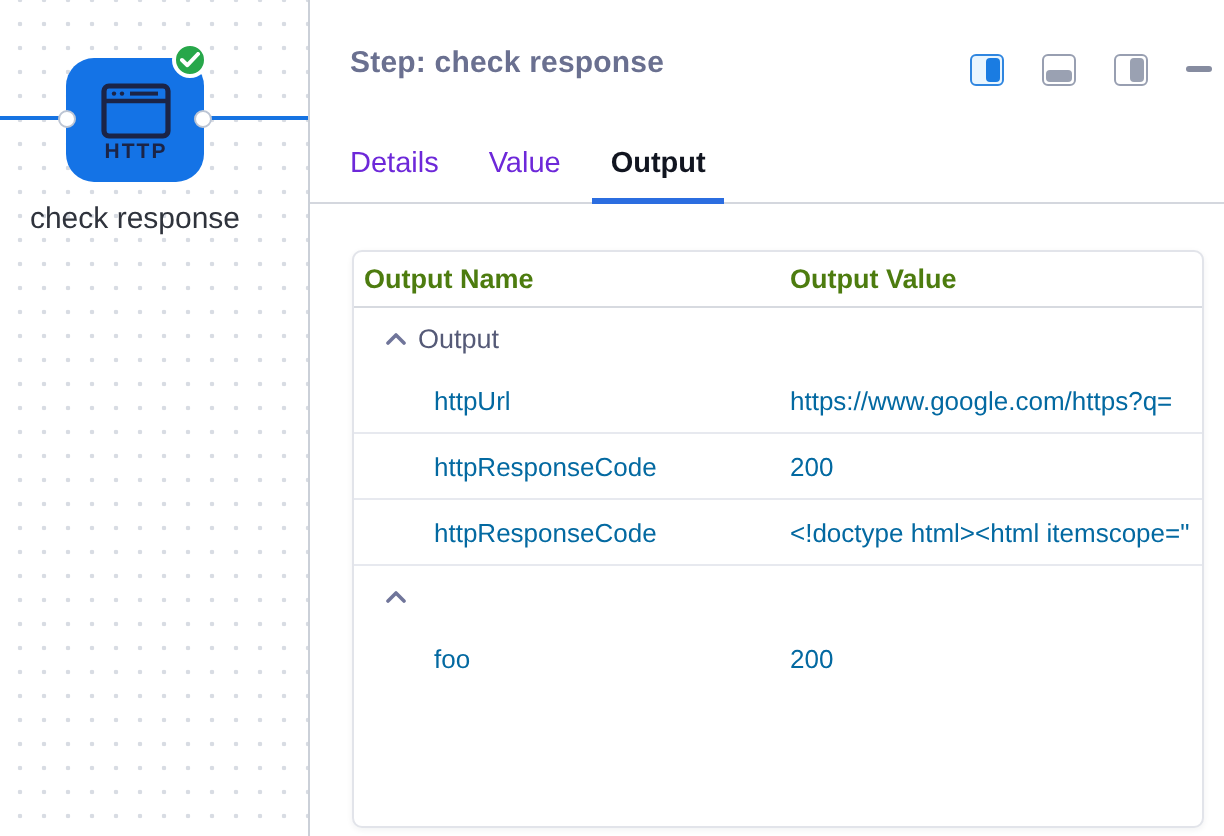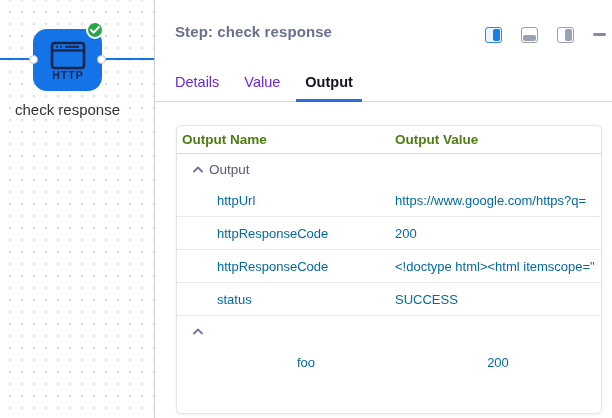--- a/index.html
+++ b/index.html
@@ -109,21 +109,21 @@
   .t-head {
     height: 28px; border-bottom: 1px solid #d7dae0;
     font-weight: 700; font-size: 13.5px; color: #4d7c0f;
   }
   .col-name  { width: 218px; padding-left: 5px; white-space: nowrap; overflow: hidden; flex: none; }
   .col-value { flex: 1; white-space: nowrap; overflow: hidden; }
   .t-group { height: 30px; font-size: 13.5px; color: #555a77; cursor: pointer; }
   .t-group .chev { margin-left: 16px; width: 16px; display: inline-flex; align-items: center; }
   .t-group .g-label { margin-left: 0px; }
   .t-data { height: 33px; font-size: 13px; color: #0369a1; border-bottom: 1px solid #e7e9ef; }
-  .t-data.last { border-bottom: none; text-align: center; }
+  .t-data.last { border-bottom: none; }
   .t-data .col-name { padding-left: 40px; }
 </style>
 </head>
 <body>
 
 <div class="canvas">
   <div class="edge-line"></div>
 
   <div class="node">
     <svg width="42" height="44" viewBox="0 0 42 44">
@@ -195,24 +195,20 @@
       <div class="col-value">https://www.google.com/https?q=</div>
     </div>
     <div class="t-row t-data">
       <div class="col-name">httpResponseCode</div>
       <div class="col-value">200</div>
     </div>
     <div class="t-row t-data">
       <div class="col-name">httpResponseCode</div>
       <div class="col-value">&lt;!doctype html&gt;&lt;html itemscope="</div>
     </div>
-    <div class="t-row t-data">
-      <div class="col-name">status</div>
-      <div class="col-value">SUCCESS</div>
-    </div>
 
     <div class="t-row t-group">
       <span class="chev">
         <svg width="10" height="7" viewBox="0 0 10 7">
             <polyline points="1,5.5 5,1.5 9,5.5" fill="none" stroke="#70759a" stroke-width="1.8" stroke-linecap="round" stroke-linejoin="round"></polyline>
           </svg>
       </span>
     </div>
 
     <div class="t-row t-data last">

